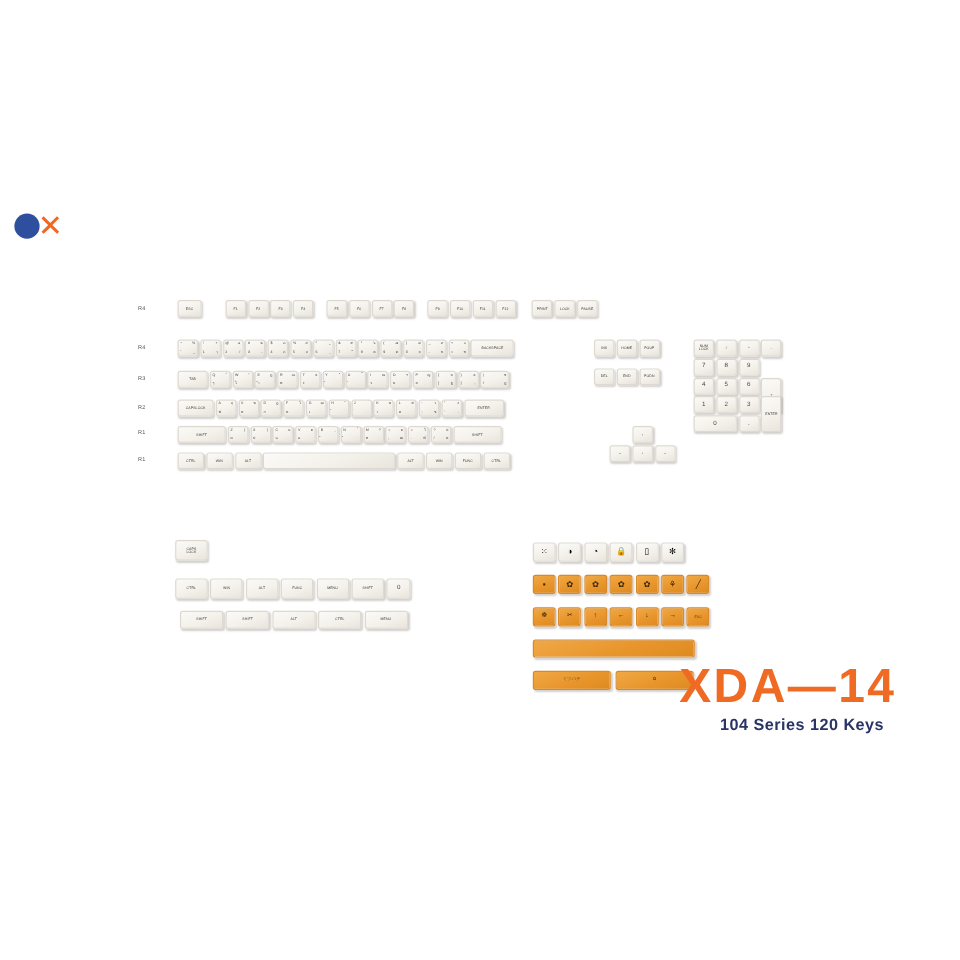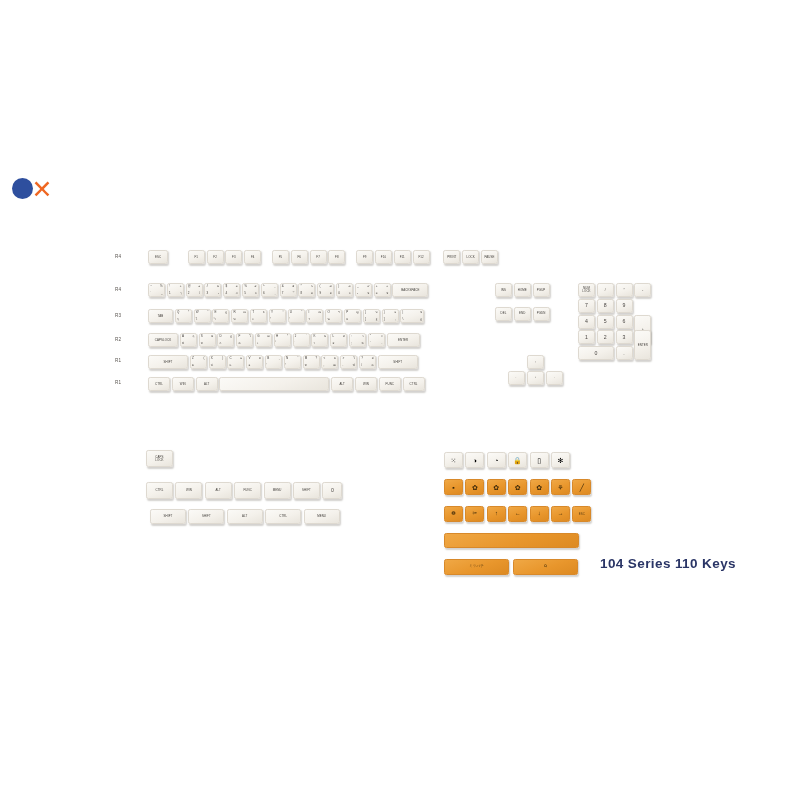--- a/index.html
+++ b/index.html
@@ -703,14 +703,15 @@
     </div>
     <div class="key org big ctr" style="left: 444px; top: 559px; width: 65px; height: 16px;">
       <div class="lbl">ミツバチ</div>
     </div>
     <div class="key org big ctr" style="left: 513px; top: 559px; width: 65px; height: 16px;">
       <div class="lbl">𝐐</div>
     </div>
   </div>
 
 <div id="title">
-  <div class="sub">104 Series  110 Keys</div>
+  <div class="main">XDA—14</div>
+  <div class="sub">104 Series  120 Keys</div>
 </div>
 
 </body></html>

